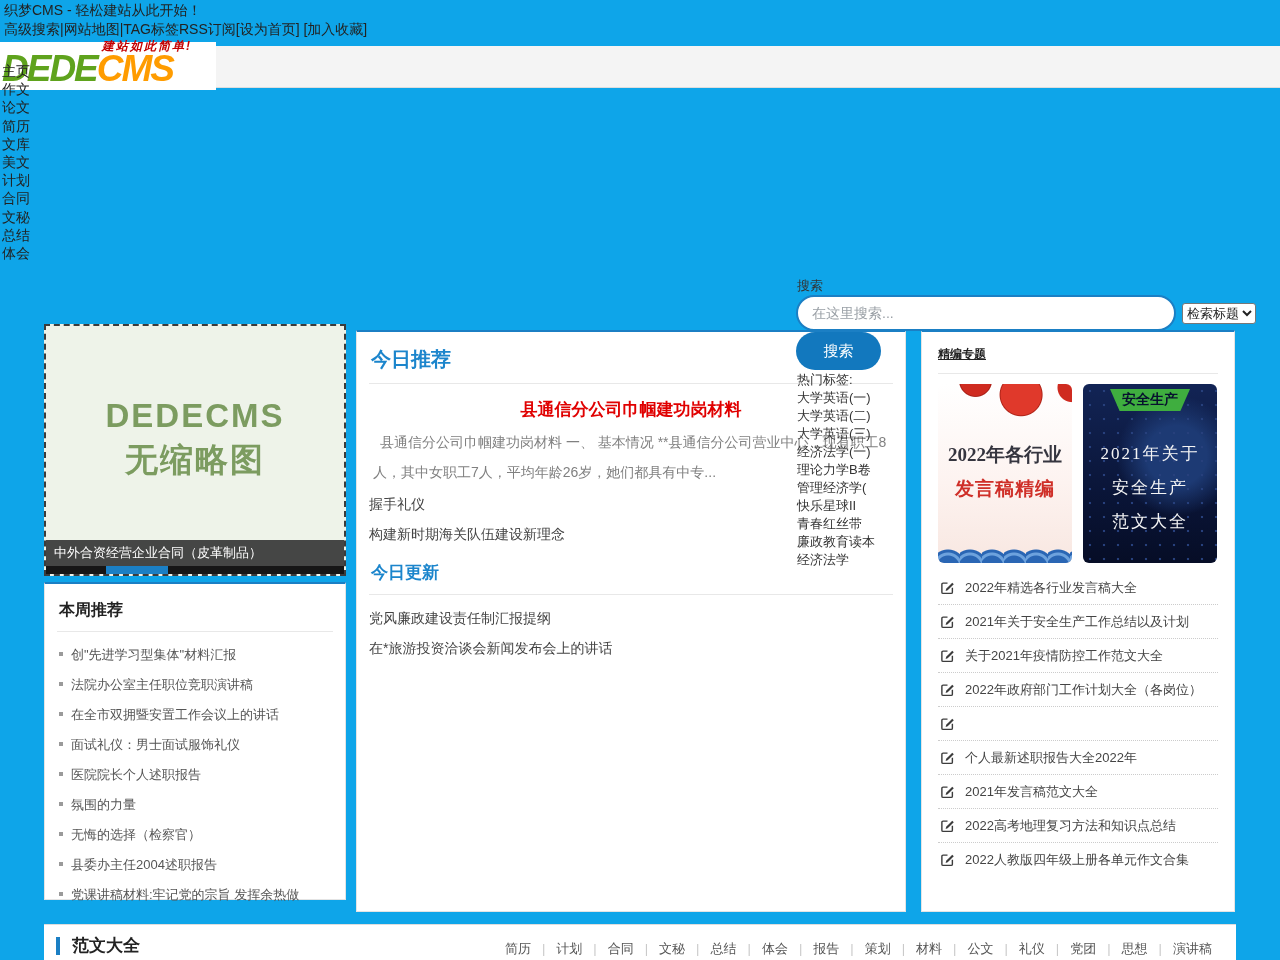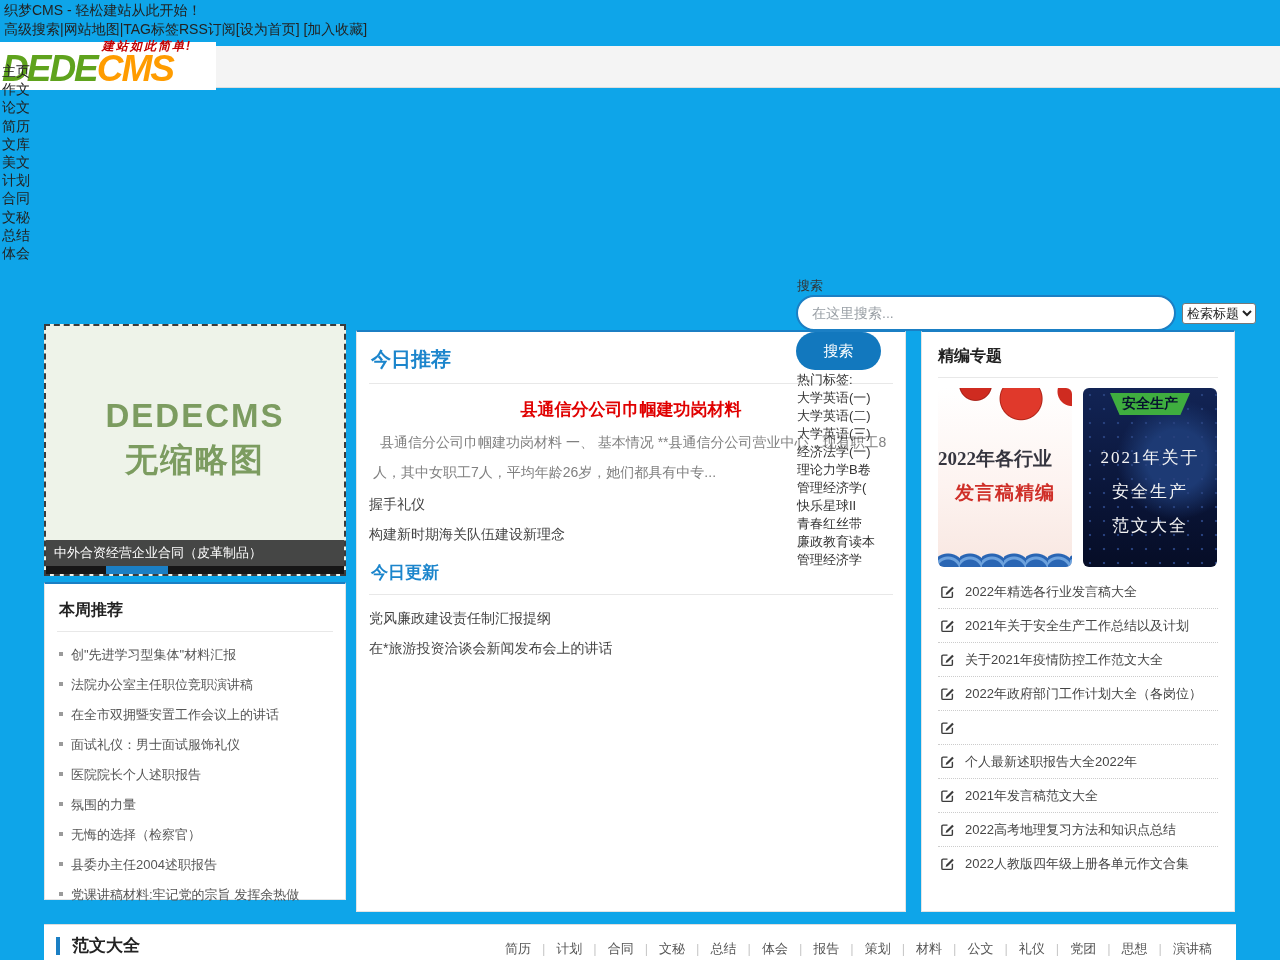--- a/index.html
+++ b/index.html
@@ -63,29 +63,29 @@
   .h-rec{font-size:20px;}
   .h-upd{font-size:17px;margin-top:12px;}
   .headline{color:#e00000;font-weight:bold;font-size:17px;text-align:center;margin:14px 0 6px;cursor:pointer;}
   .summary{font-size:14px;color:#808080;line-height:30px;margin:0 4px 2px;text-indent:0.5em;}
   .cols{display:flex;font-size:14px;color:#444;flex-direction:column;}
   .col-l{width:252px;flex:none;}
   .col-r{flex:1;}
   .cols div{height:30px;line-height:30px;white-space:nowrap;overflow:hidden;cursor:pointer;}
 
   
-  .topics-title{font-size:16px;font-weight:bold;color:#222;margin:6px 0 0 0;}
+  .topics-title{font-size:12px;font-weight:bold;color:#222;margin:6px 0 0 0;text-decoration:underline;}
   .cards{display:flex;gap:11px;margin:10px 0 6px;}
   .card{width:134px;height:179px;border-radius:6px;position:relative;overflow:hidden;cursor:pointer;}
   .card1{background:
       radial-gradient(circle at 28% -2%, #cf2b20 0 15px, #a81f16 16px, transparent 17px),
       radial-gradient(circle at 62% 6%, #e0392b 0 20px, #b02418 21px, transparent 22px),
       radial-gradient(circle at 100% 2%, #cf2b20 0 14px, transparent 15px),
       linear-gradient(180deg,#ffffff 0%,#fdf3f0 55%,#f8e7e1 100%);}
-  .card1 .t1{position:absolute;left:0;right:0;top:58px;font-family:"Liberation Serif",serif;
+  .card1 .t1{position:absolute;left:0;right:0;top:58px;text-align:center;font-family:"Liberation Serif",serif;
       font-weight:bold;font-size:19px;color:#35353f;}
   .card1 .t2{position:absolute;left:0;right:0;top:92px;text-align:center;font-family:"Liberation Serif",serif;
       font-weight:bold;font-size:19px;color:#cf2f28;letter-spacing:1px;}
   .card1 .waves{position:absolute;left:0;right:0;bottom:0;height:22px;
       background:radial-gradient(circle at 10px 26px,#2a66b4 11px,#6da2dd 12px 14px,#2a66b4 15px 17px,transparent 18px);
       background-size:22px 28px;background-repeat:repeat-x;}
   .card2{background:
       radial-gradient(#27407c 1px, transparent 1.6px),
       radial-gradient(circle at 70% 40%, #1d3a74 0 30px, transparent 60px),
       linear-gradient(180deg,#122455 0%,#0a1538 60%,#060d26 100%);
@@ -151,21 +151,21 @@
 
     <div>大学英语(一)</div>
         <div>大学英语(二)</div>
         <div>大学英语(三)</div>
         <div>经济法学(一)</div>
         <div>理论力学B卷</div>
         <div>管理经济学(</div>
         <div>快乐星球II</div>
         <div>青春红丝带</div>
         <div>廉政教育读本</div>
-        <div>管理经济学</div>
+        <div>经济法学</div>
       </div>
   </div>
 
   <div class="slider">
     <div class="thumb-text">
       <div>DEDECMS</div>
       <div>无缩略图</div>
     </div>
     <div class="slider-caption">中外合资经营企业合同（皮革制品）</div>
     <div class="slider-strip">

